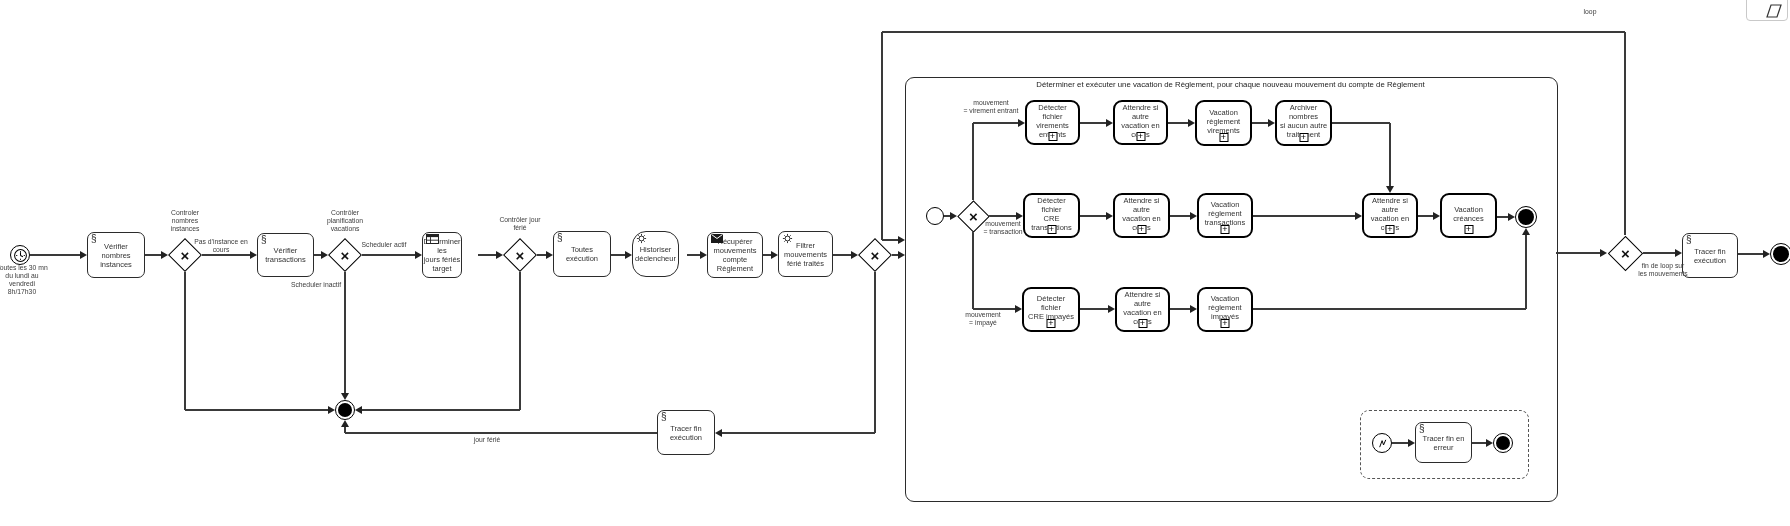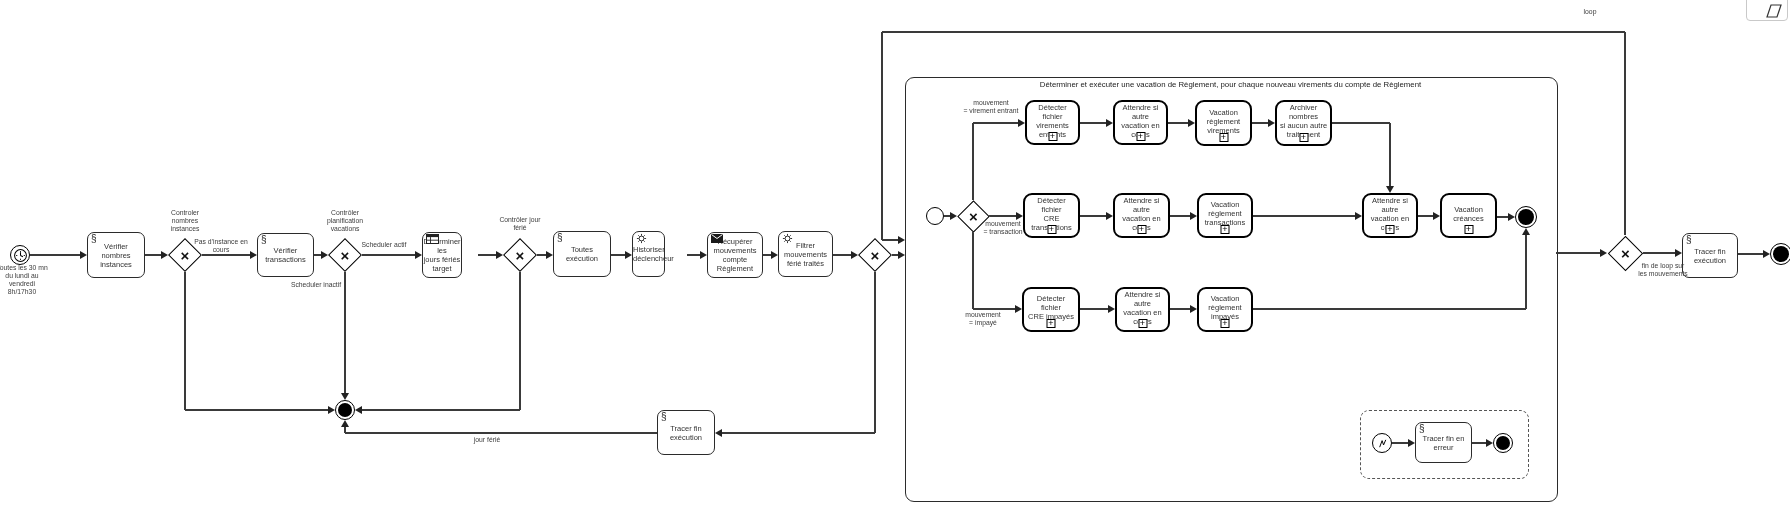--- a/index.html
+++ b/index.html
@@ -34,21 +34,21 @@
 </head>
 <body>
 
 <div id="canvas">
   <button id="minimap-btn">
       <span class="glyph"><svg width="18" height="15" viewBox="0 0 18 15">
           <path d="M2 14L6 2h10l-4 12z" fill="#fff" stroke="#333" stroke-width="1.2"></path>
         </svg></span>
     </button>
 <div class="container-rect" style="left: 905px; top: 77px; width: 651px; height: 423px;"></div>
-    <div class="ctitle" style="left: 1230.5px; top: 80px;">Déterminer et exécuter une vacation de Règlement, pour chaque nouveau virements du compte de Règlement</div>
+    <div class="ctitle" style="left: 1230.5px; top: 80px;">Déterminer et exécuter une vacation de Règlement, pour chaque nouveau mouvement du compte de Règlement</div>
     <div class="esub" style="left: 1360px; top: 410px; width: 167px; height: 67px;"></div>
     <div class="edge">
       <div class="ln" style="background: rgb(58, 58, 58); left: 30px; top: 254.3px; width: 51px; height: 1.4px;"></div>
       <div class="ah" style="left: 80px; top: 251px; border-top: 4px solid transparent; border-bottom: 4px solid transparent; border-left: 7px solid rgb(34, 34, 34);"></div>
     </div>
     <div class="edge">
       <div class="ln" style="background: rgb(58, 58, 58); left: 145px; top: 254.3px; width: 17px; height: 1.4px;"></div>
       <div class="ah" style="left: 161px; top: 251px; border-top: 4px solid transparent; border-bottom: 4px solid transparent; border-left: 7px solid rgb(34, 34, 34);"></div>
     </div>
     <div class="edge">
@@ -245,21 +245,21 @@
 jours fériés
 target</div>
     </div>
     <div class="gw" style="left: 508px; top: 243px; width: 24px; height: 24px;">
       <span>×</span>
     </div>
     <div class="task" style="left: 553px; top: 231px; width: 58px; height: 46px;">
       <span class="icon">§</span>
       <div class="tlabel">Toutes exécution</div>
     </div>
-    <div class="task" style="left: 632px; top: 231px; width: 33px; height: 46px;">
+    <div class="task" style="left: 632px; top: 231px; width: 47px; height: 46px; border-radius: 14px;">
       <span class="icon"><svg width="11" height="11" viewBox="0 0 12 12">
           <g stroke="#222" fill="none" stroke-width="1">
             <circle cx="6" cy="6" r="2.6"></circle>
             <path d="M6 1v2M6 9v2M1 6h2M9 6h2M2.5 2.5l1.4 1.4M8.1 8.1l1.4 1.4M9.5 2.5L8.1 3.9M3.9 8.1L2.5 9.5"></path>
           </g>
         </svg></span>
       <div class="tlabel">Historiser
 déclencheur</div>
     </div>
     <div class="task" style="left: 707px; top: 232px; width: 56px; height: 46px;">

